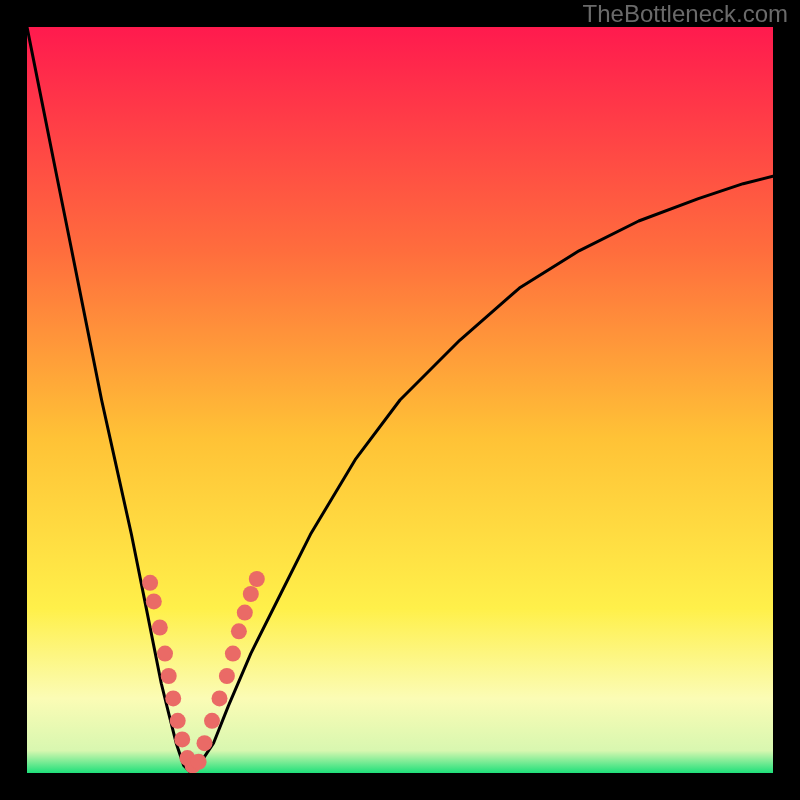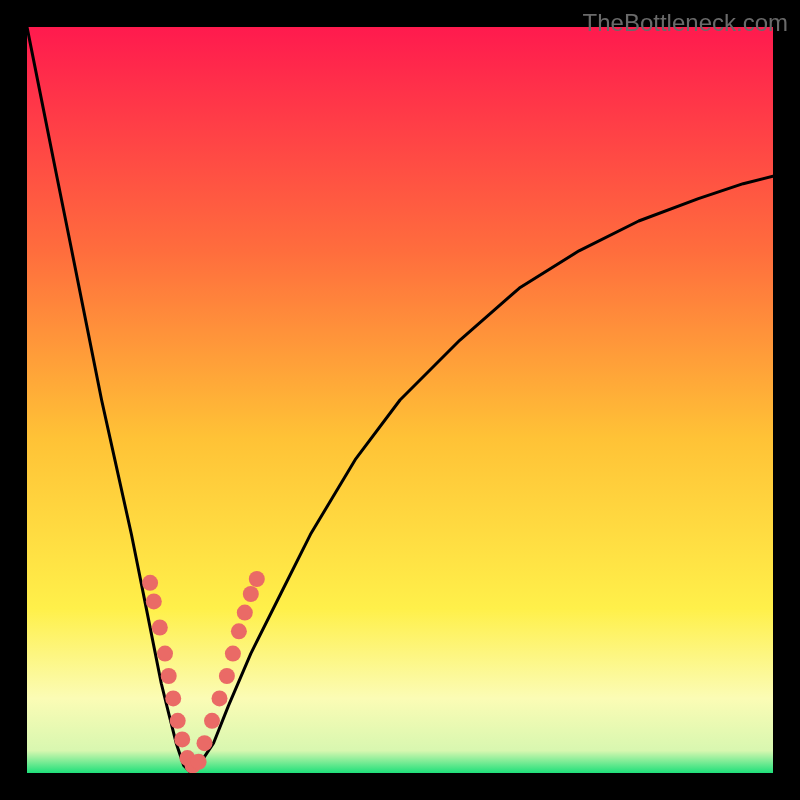--- a/index.html
+++ b/index.html
@@ -18,21 +18,21 @@
   }
   .plot-area {
     position: absolute;
     left: 27px;
     top: 27px;
     width: 746px;
     height: 746px;
   }
   .watermark {
     position: absolute;
-    top: 9px;
+    top: 0;
     right: 12px;
     font-family: Arial, Helvetica, sans-serif;
     font-size: 24px;
     font-weight: 500;
     color: #6a6a6a;
     letter-spacing: 0px;
   }
 </style>
 </head>
 <body>

